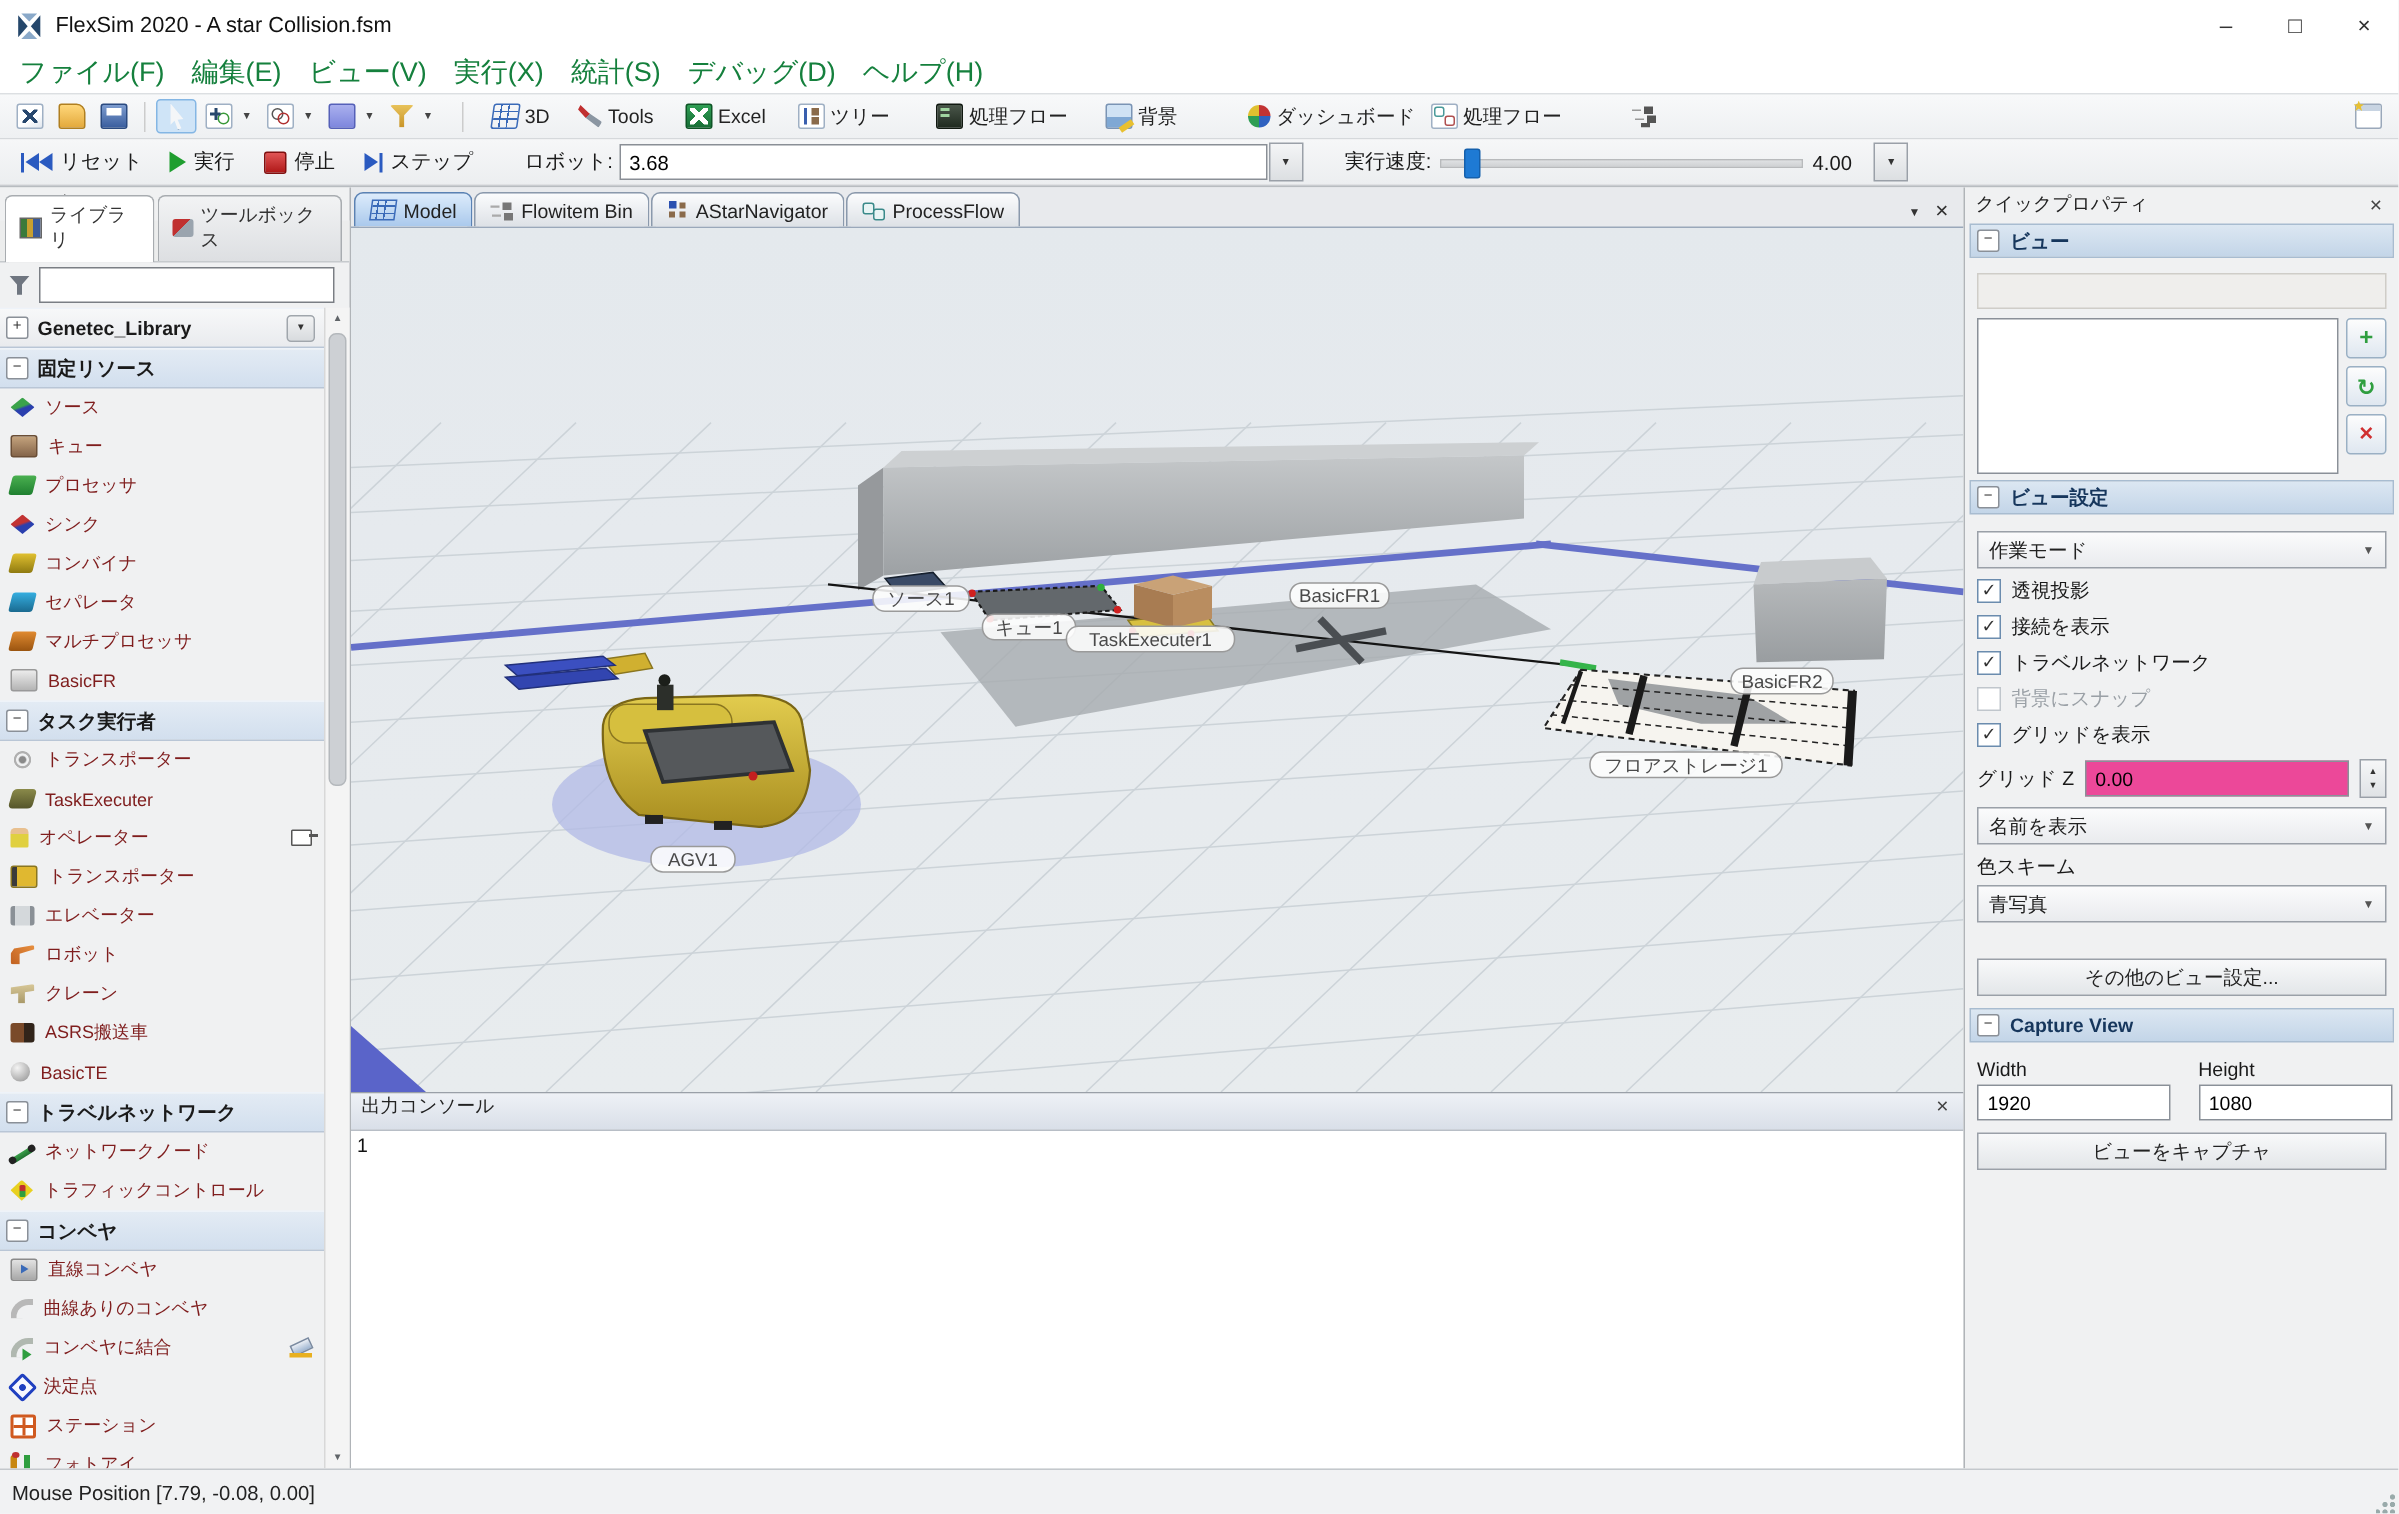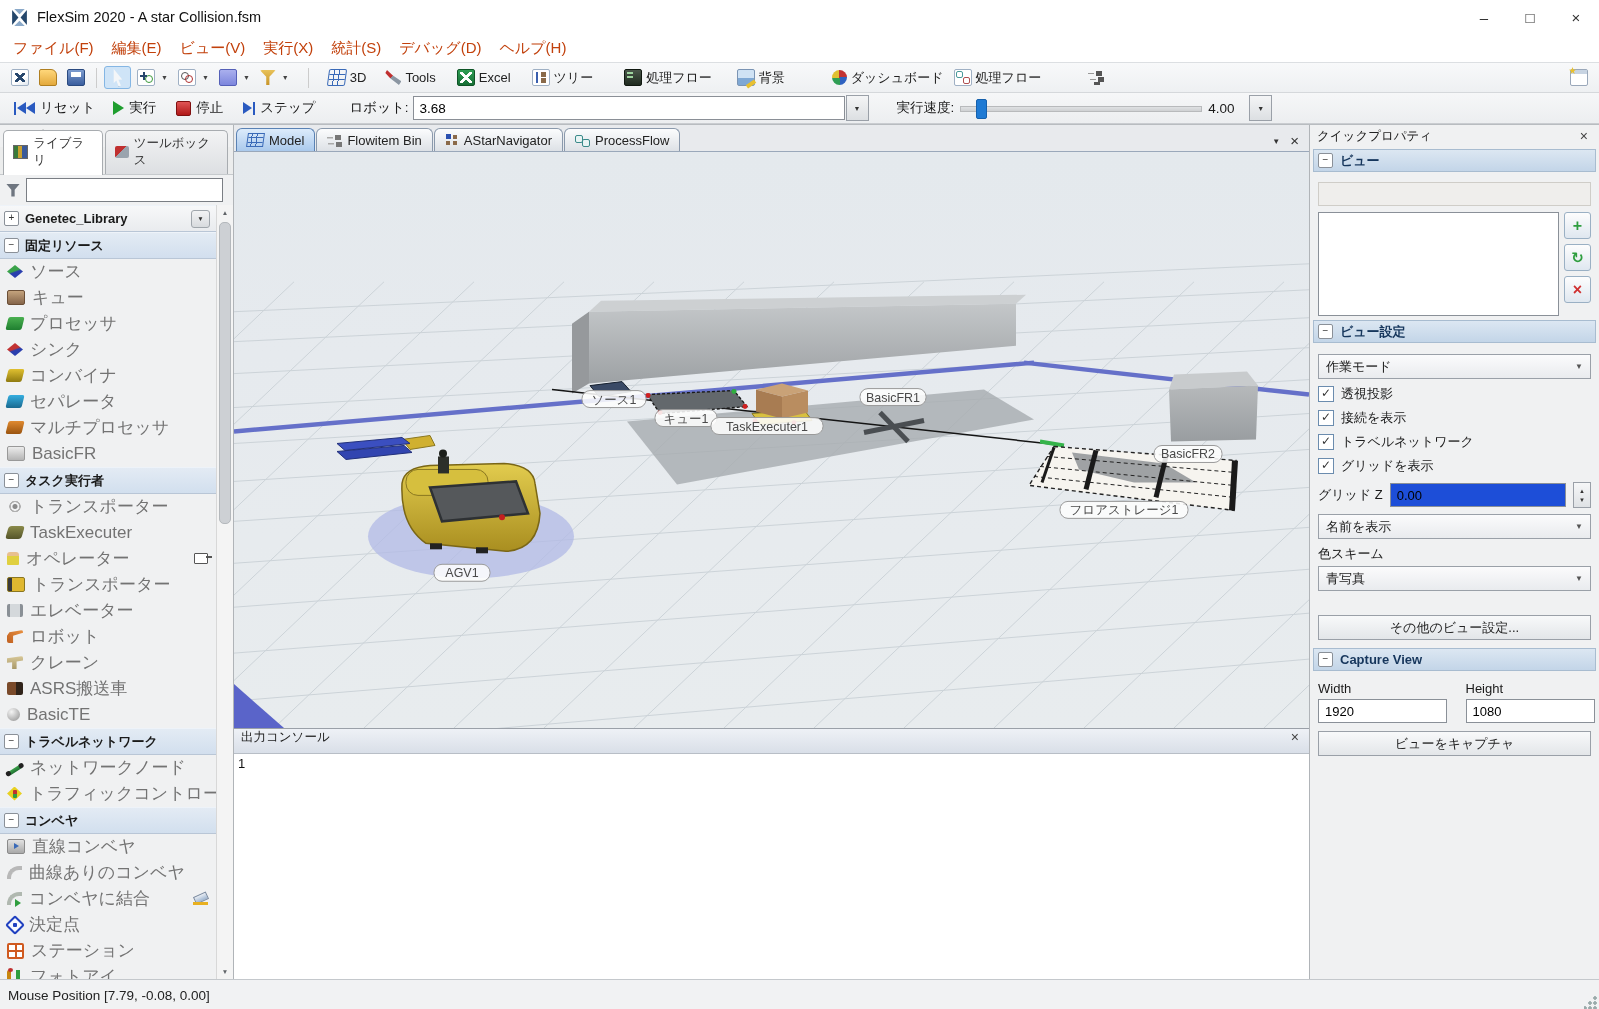--- a/index.html
+++ b/index.html
@@ -9,21 +9,21 @@
 
   
   .titlebar{height:34px;display:flex;align-items:center;background:#fff;padding-left:10px}
   .fxlogo{width:19px;height:19px;margin-right:8px;flex:none}
   .title-text{font-size:14.5px;color:#111}
   .wincaps{margin-left:auto;display:flex;height:34px}
   .wincap{width:46px;height:34px;display:flex;align-items:center;justify-content:center;color:#333;font-size:15px}
 
   
   .menubar{height:28px;display:flex;align-items:center;background:#fff;padding-left:4px}
-  .menuitem{padding:4px 9px;font-size:15px;color:#c2410c}
+  .menuitem{padding:4px 9px;font-size:18px;color:#15803d}
 
   
   .toolbar{height:29px;display:flex;align-items:center;background:linear-gradient(#f8f9fa,#eef0f2);
            border-top:1px solid #dcdfe2;border-bottom:1px solid #d5d8db;padding:0 6px}
   .tbtn{display:flex;align-items:center;padding:2px 4px;margin:0 1px;border-radius:3px;gap:4px}
   .tbtn.sel{background:#cfe4f7;border:1px solid #84b6e4;padding:1px 3px}
   .tlabel{font-size:13px;color:#222;white-space:nowrap}
   .tsep{width:1px;height:20px;background:#ccc;margin:0 6px}
   .drop{font-size:7px;color:#444;margin-left:2px}
   
@@ -109,21 +109,21 @@
         border-radius:5px 5px 0 0;background:linear-gradient(#f2f3f4,#dddfe2);margin-right:2px;color:#333}
   .stab.active{background:#fff;position:relative;top:1px;padding-bottom:6px}
   .ib-lib{width:14px;height:12px;background:linear-gradient(90deg,#3a7a3a 0 30%,#c8a030 30% 60%,#3a5a9a 60%);border:1px solid #666}
   .ib-tool{width:14px;height:12px;background:linear-gradient(135deg,#c03030 0 45%,#9aa4ae 45%);border-radius:2px}
   .filterrow{height:30px;display:flex;align-items:center;padding:0 6px;gap:6px}
   .funnel{width:14px;height:13px;background:#6f7680;clip-path:polygon(0 0,100% 0,62% 48%,62% 100%,38% 100%,38% 48%)}
   .filterinput{flex:1;height:20px;border:1px solid #7a7e84;background:#fff;margin-right:4px}
   .liblist{flex:1;overflow:hidden;position:relative;background:#f0f1f2}
   .listinner{position:absolute;left:0;top:0;right:17px;bottom:0;overflow:hidden}
   .lrow{height:25px;display:flex;align-items:center;padding-left:4px;border-bottom:1px solid transparent}
-  .llab{font-size:17px;color:#737373;white-space:nowrap}
+  .llab{font-size:12px;color:#7f1d1d;white-space:nowrap}
   .lgroup{background:linear-gradient(#e3ebf4,#d2dfee);border-top:1px solid #eef3f9;border-bottom:1px solid #b9c6d6}
   .lgroup .glab{font-weight:bold;font-size:13px}
   .lgroup.toplib{background:linear-gradient(#f7f8f9,#e9ebee)}
   .pmbox{width:13px;height:13px;border:1px solid #8a9098;background:#fff;font-size:10px;line-height:11px;
          text-align:center;margin-right:6px;flex:none;color:#333;border-radius:2px}
   .gdrop{margin-left:auto;margin-right:6px;width:17px;height:16px;border:1px solid #a0a6ac;border-radius:3px;
          background:linear-gradient(#f2f3f4,#d8dbde);font-size:6.5px;color:#333;display:flex;align-items:center;justify-content:center}
   .rowside{margin-left:auto;margin-right:8px}
   .dockic{width:12px;height:9px;border:1.5px solid #555;border-radius:1px;position:relative;background:#fff}
   .dockic::after{content:"";position:absolute;right:-5px;top:2px;width:6px;height:1.5px;background:#555}
@@ -225,21 +225,21 @@
   .sbtn.add{color:#2f9e3f}.sbtn.refresh{color:#2f9e3f;font-size:15px}.sbtn.del{color:#d03030}
   .qcombo{height:23px;display:flex;align-items:center;border:1px solid #9aa0a8;background:linear-gradient(#fbfbfc,#e9ebee);
           padding:0 7px;font-size:13px;margin:3px 0;color:#222}
   .qcombo .dd{margin-left:auto;font-size:8px;color:#555}
   .cbrow{display:flex;align-items:center;gap:7px;height:24px;font-size:13px}
   .cbox{width:14px;height:14px;border:1px solid #6b8cae;background:#fff;font-size:12px;line-height:13px;text-align:center;color:#333;flex:none}
   .cbrow.disabled{color:#9aa0a6}
   .cbrow.disabled .cbox{border-color:#c0c6cc}
   .gridzrow{display:flex;align-items:center;gap:7px;margin:4px 0 6px}
   .gzlabel{font-size:13px;white-space:nowrap}
-  .gzinput{flex:1;height:22px;border:1px solid #8a9098;background:#1d4ed8;font-size:13px;padding:0 6px;font-family:"Liberation Sans",sans-serif;min-width:0}
+  .gzinput{flex:1;height:22px;border:1px solid #8a9098;background:#ec4899;font-size:13px;padding:0 6px;font-family:"Liberation Sans",sans-serif;min-width:0}
   .spin{width:16px;height:24px;border:1px solid #9aa0a8;background:linear-gradient(#f6f7f8,#dfe2e5);
         display:flex;flex-direction:column;align-items:center;justify-content:center;font-size:6px;color:#333;gap:3px}
   .qlabel{font-size:13px;margin:6px 0 2px}
   .qbtn{height:23px;border:1px solid #9aa0a8;background:linear-gradient(#f8f9fa,#e3e6e9);display:flex;align-items:center;
         justify-content:center;font-size:13px;margin:4px 0;color:#222}
   .whrow{display:flex;gap:22px;margin-top:2px}
   .whcol{flex:1}
   .whlabel{font-size:13px;margin-bottom:3px}
   .whinput{width:92%;height:22px;border:1px solid #8a9098;background:#fff;font-size:13px;padding:0 6px;font-family:"Liberation Sans",sans-serif}
 
@@ -766,20 +766,24 @@
         <span>透視投影</span>
       </div>
       <div class="cbrow">
         <span class="cbox">✓</span>
         <span>接続を表示</span>
       </div>
       <div class="cbrow">
         <span class="cbox">✓</span>
         <span>トラベルネットワーク</span>
       </div>
+      <div class="cbrow disabled">
+        <span class="cbox"></span>
+        <span>背景にスナップ</span>
+      </div>
       <div class="cbrow">
         <span class="cbox">✓</span>
         <span>グリッドを表示</span>
       </div>
       <div class="gridzrow">
         <span class="gzlabel">グリッド Z</span>
         <input class="gzinput" value="0.00" style="">
         <div class="spin">
           <span>▲</span>
           <span>▼</span>

